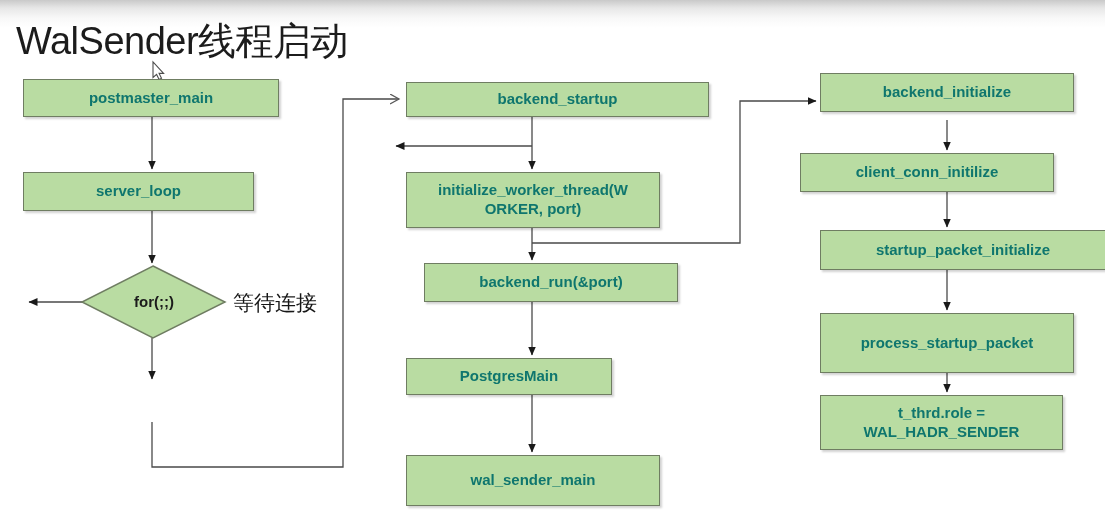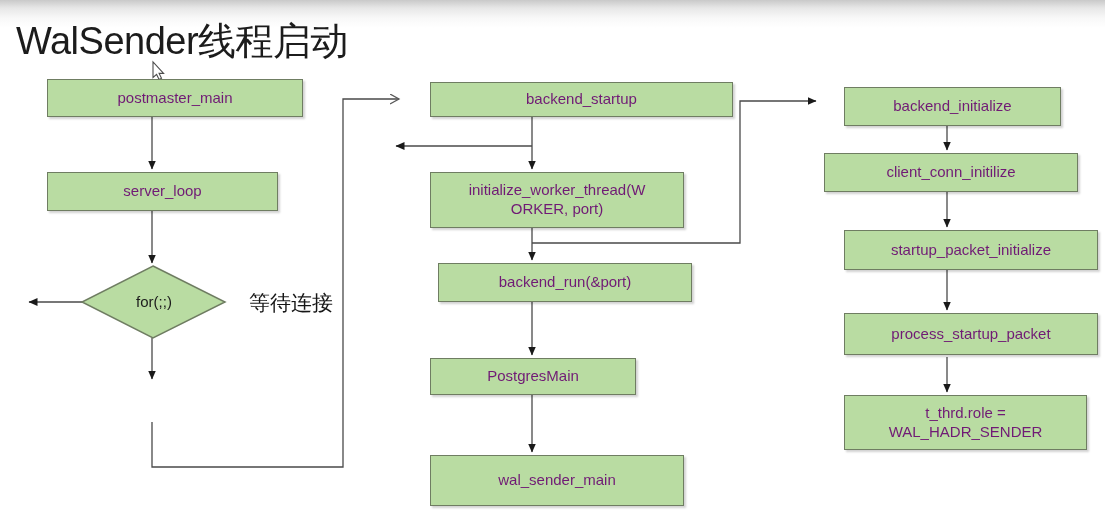--- a/index.html
+++ b/index.html
@@ -15,33 +15,32 @@
     position:absolute;left:16px;top:16px;
     font-size:38px;font-weight:400;color:#1c1c1c;
     letter-spacing:-0.5px;white-space:nowrap;
   }
   .node{
     position:absolute;
     background:#b9dca2;
     border:1.5px solid #6f7d62;
     box-shadow:1.5px 2px 2px rgba(0,0,0,0.18);
     display:flex;align-items:center;justify-content:center;
-    font-size:15px;font-weight:400;color:#701a75;
+    font-size:15px;font-weight:700;color:#0f766e;
     text-align:center;line-height:1.25;
     box-sizing:border-box;
-    margin-left:24px;
   }
   .multiline{white-space:pre-line;}
   .diamond-label{
     position:absolute;left:110px;top:293px;width:88px;
-    text-align:center;font-size:15px;font-weight:400;color:#1b1b1b;
+    text-align:center;font-size:15px;font-weight:700;color:#1b1b1b;
   }
   .annotation{
     position:absolute;left:233px;top:289px;
-    font-size:21px;font-weight:400;color:#161616;white-space:nowrap;margin-left:16px;
+    font-size:21px;font-weight:400;color:#161616;white-space:nowrap;
   }
   svg.overlay{position:absolute;left:0;top:0;pointer-events:none;}
 </style>
 </head>
 <body>
 
 <div class="canvas">
 
   <div class="page-title">WalSender线程启动</div>
 
@@ -85,24 +84,24 @@
   </svg>
 
   <div class="node" style="left:23px;top:79px;width:256px;height:38px;">postmaster_main</div>
   <div class="node" style="left:23px;top:172px;width:231px;height:39px;">server_loop</div>
   <div class="diamond-label">for(;;)</div>
   <div class="annotation">等待连接</div>
 
   <div class="node" style="left:406px;top:82px;width:303px;height:35px;">backend_startup</div>
   <div class="node multiline" style="left:406px;top:172px;width:254px;height:56px;">initialize_worker_thread(W
 ORKER, port)</div>
-  <div class="node" style="left:414px;top:263px;width:254px;height:39px;">backend_run(&amp;port)</div>
+  <div class="node" style="left:424px;top:263px;width:254px;height:39px;">backend_run(&amp;port)</div>
   <div class="node" style="left:406px;top:358px;width:206px;height:37px;">PostgresMain</div>
   <div class="node" style="left:406px;top:455px;width:254px;height:51px;">wal_sender_main</div>
 
-  <div class="node" style="left:820px;top:87px;width:217px;height:39px;">backend_initialize</div>
+  <div class="node" style="left:820px;top:73px;width:254px;height:39px;">backend_initialize</div>
   <div class="node" style="left:800px;top:153px;width:254px;height:39px;">client_conn_initilize</div>
-  <div class="node" style="left:820px;top:230px;width:254px;height:40px;">startup_packet_initialize</div>
-  <div class="node" style="left:820px;top:313px;width:254px;height:42px;">process_startup_packet</div>
+  <div class="node" style="left:820px;top:230px;width:286px;height:40px;">startup_packet_initialize</div>
+  <div class="node" style="left:820px;top:313px;width:254px;height:60px;">process_startup_packet</div>
   <div class="node multiline" style="left:820px;top:395px;width:243px;height:55px;">t_thrd.role =
 WAL_HADR_SENDER</div>
 
 </div>
 
 </body></html>

